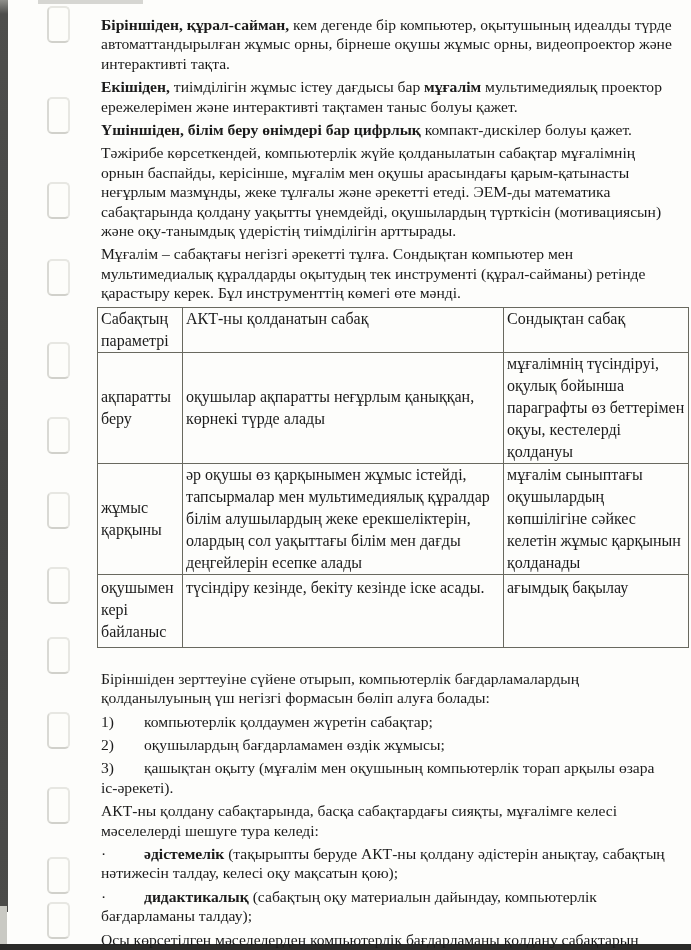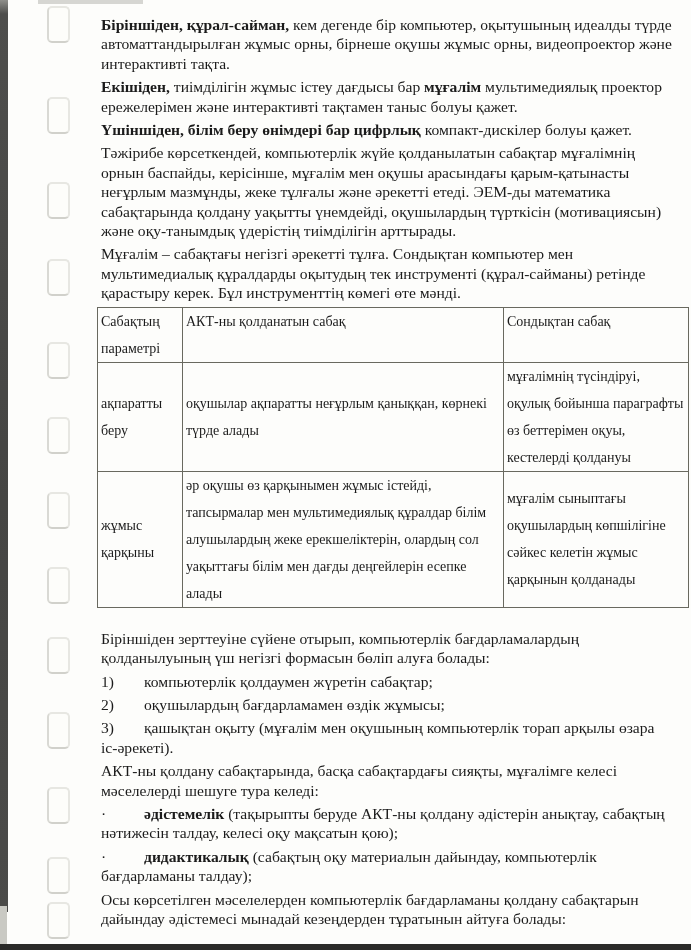--- a/index.html
+++ b/index.html
@@ -21,21 +21,21 @@
     border-radius:5px;opacity:.95;}
   
   .content{position:absolute;left:97px;top:11px;width:580px;
     font-size:15.6px;line-height:19.4px;}
   .doc-para{margin:4px;}
   .marker{display:inline-block;width:43px;}
   .seg.bold{font-weight:700;}
   
   table{border-collapse:collapse;table-layout:fixed;width:591px;margin:3px 0 0 0;}
   th,td{border:1px solid #69695f;padding:0 3px;font-weight:normal;text-align:left;
-    font-size:14px;line-height:27px;overflow:hidden;}
+    font-size:16px;line-height:22px;overflow:hidden;}
   col.c1{width:85px;}col.c2{width:321px;}col.c3{width:185px;}
   thead th{height:38px;vertical-align:top;}
   tbody tr:nth-child(1) td{height:76px;vertical-align:middle;}
   tbody tr:nth-child(2) td{height:92px;vertical-align:middle;}
   tbody tr:nth-child(3) td{height:70px;vertical-align:top;padding-top:2px;}
   .after-block{margin-top:21px;}
 </style>
 </head>
 <body>
 
@@ -85,20 +85,25 @@
         <tr>
           <td>ақпаратты беру</td>
           <td>оқушылар ақпаратты неғұрлым қаныққан, көрнекі түрде алады</td>
           <td>мұғалімнің түсіндіруі, оқулық бойынша параграфты өз беттерімен оқуы, кестелерді қолдануы</td>
         </tr>
         <tr>
           <td>жұмыс қарқыны</td>
           <td>әр оқушы өз қарқынымен жұмыс істейді, тапсырмалар мен мультимедиялық құралдар білім алушылардың жеке ерекшеліктерін, олардың сол уақыттағы білім мен дағды деңгейлерін есепке алады</td>
           <td>мұғалім сыныптағы оқушылардың көпшілігіне сәйкес келетін жұмыс қарқынын қолданады</td>
         </tr>
+        <tr>
+          <td>оқушымен кері байланыс</td>
+          <td>түсіндіру кезінде, бекіту кезінде іске асады.</td>
+          <td>ағымдық бақылау</td>
+        </tr>
       </tbody>
   </table>
 
   <div id="paras-bottom" class="after-block">
       <p class="doc-para"><span class="seg">Біріншіден зерттеуіне сүйене отырып, компьютерлік бағдарламалардың қолданылуының үш негізгі формасын бөліп алуға болады:</span></p>
       <p class="doc-para"><span class="marker">1)</span><span class="seg">компьютерлік қолдаумен жүретін сабақтар;</span></p>
       <p class="doc-para"><span class="marker">2)</span><span class="seg">оқушылардың бағдарламамен өздік жұмысы;</span></p>
       <p class="doc-para"><span class="marker">3)</span><span class="seg">қашықтан оқыту (мұғалім мен оқушының компьютерлік торап арқылы өзара іс-әрекеті).</span></p>
       <p class="doc-para"><span class="seg">АКТ-ны қолдану сабақтарында, басқа сабақтардағы сияқты, мұғалімге келесі мәселелерді шешуге тура келеді:</span></p>
       <p class="doc-para"><span class="marker">·</span><span class="seg bold">әдістемелік</span><span class="seg"> (тақырыпты беруде АКТ-ны қолдану әдістерін анықтау, сабақтың нәтижесін талдау, келесі оқу мақсатын қою);</span></p>

